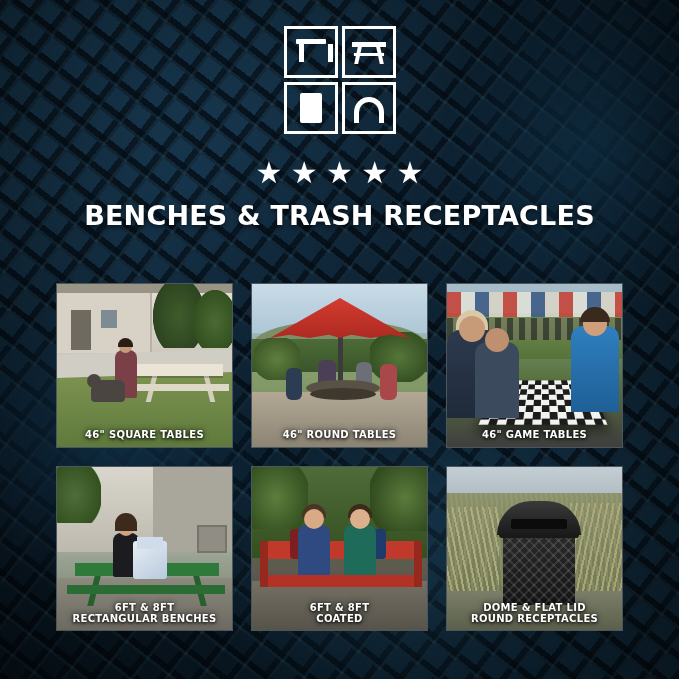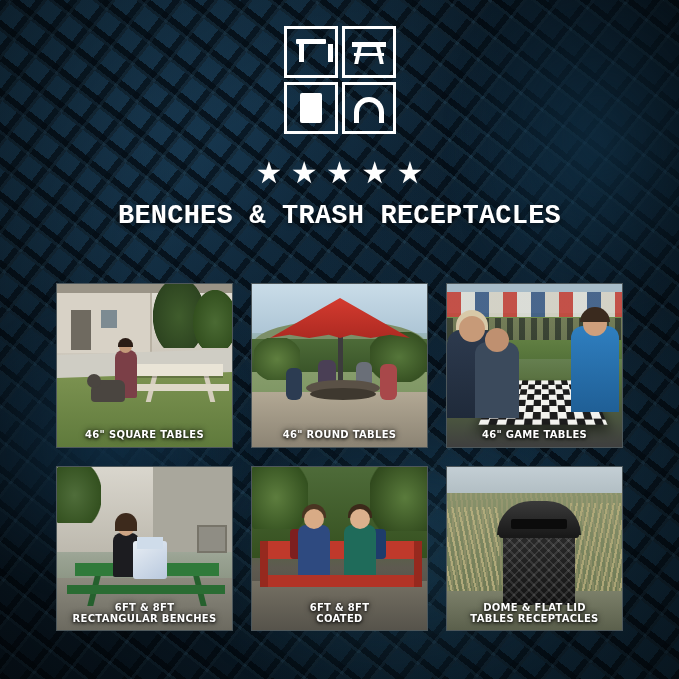--- a/index.html
+++ b/index.html
@@ -155,21 +155,21 @@
     left: 40px; right: 40px; top: 200px;
     text-align: center;
     color: #ffffff;
     font-family: "DejaVu Sans", sans-serif;
     font-weight: 700;
     font-size: 27px;
     line-height: 32px;
     letter-spacing: 0.2px;
     text-shadow: 0 2px 5px rgba(0,0,0,0.6);
   }
-  .headline .l2 { display: block; font-family: Liberation Mono, monospace; }
+  .headline .l2 { display: block; }
 
   
   .grid {
     position: absolute;
     left: 56px; top: 283px;
     width: 567px;
     display: grid;
     grid-template-columns: repeat(3, 177px);
     grid-template-rows: 165px 165px;
     gap: 18px 18px;
@@ -488,19 +488,19 @@
           <div class="grassL"></div>
             <div class="grassR"></div>
           <div class="ground"></div>
           <div class="can-body"></div>
             <div class="can-rim"></div>
           <div class="dome"></div>
             <div class="dome-gap"></div>
         </div>
         <div class="cap cap-2line">
           <div>DOME &amp; FLAT LID</div>
-          <div>TABLES RECEPTACLES</div>
+          <div>ROUND RECEPTACLES</div>
         </div>
       </div>
 
     </div>
   </div>
 </div>
 
 </body></html>

